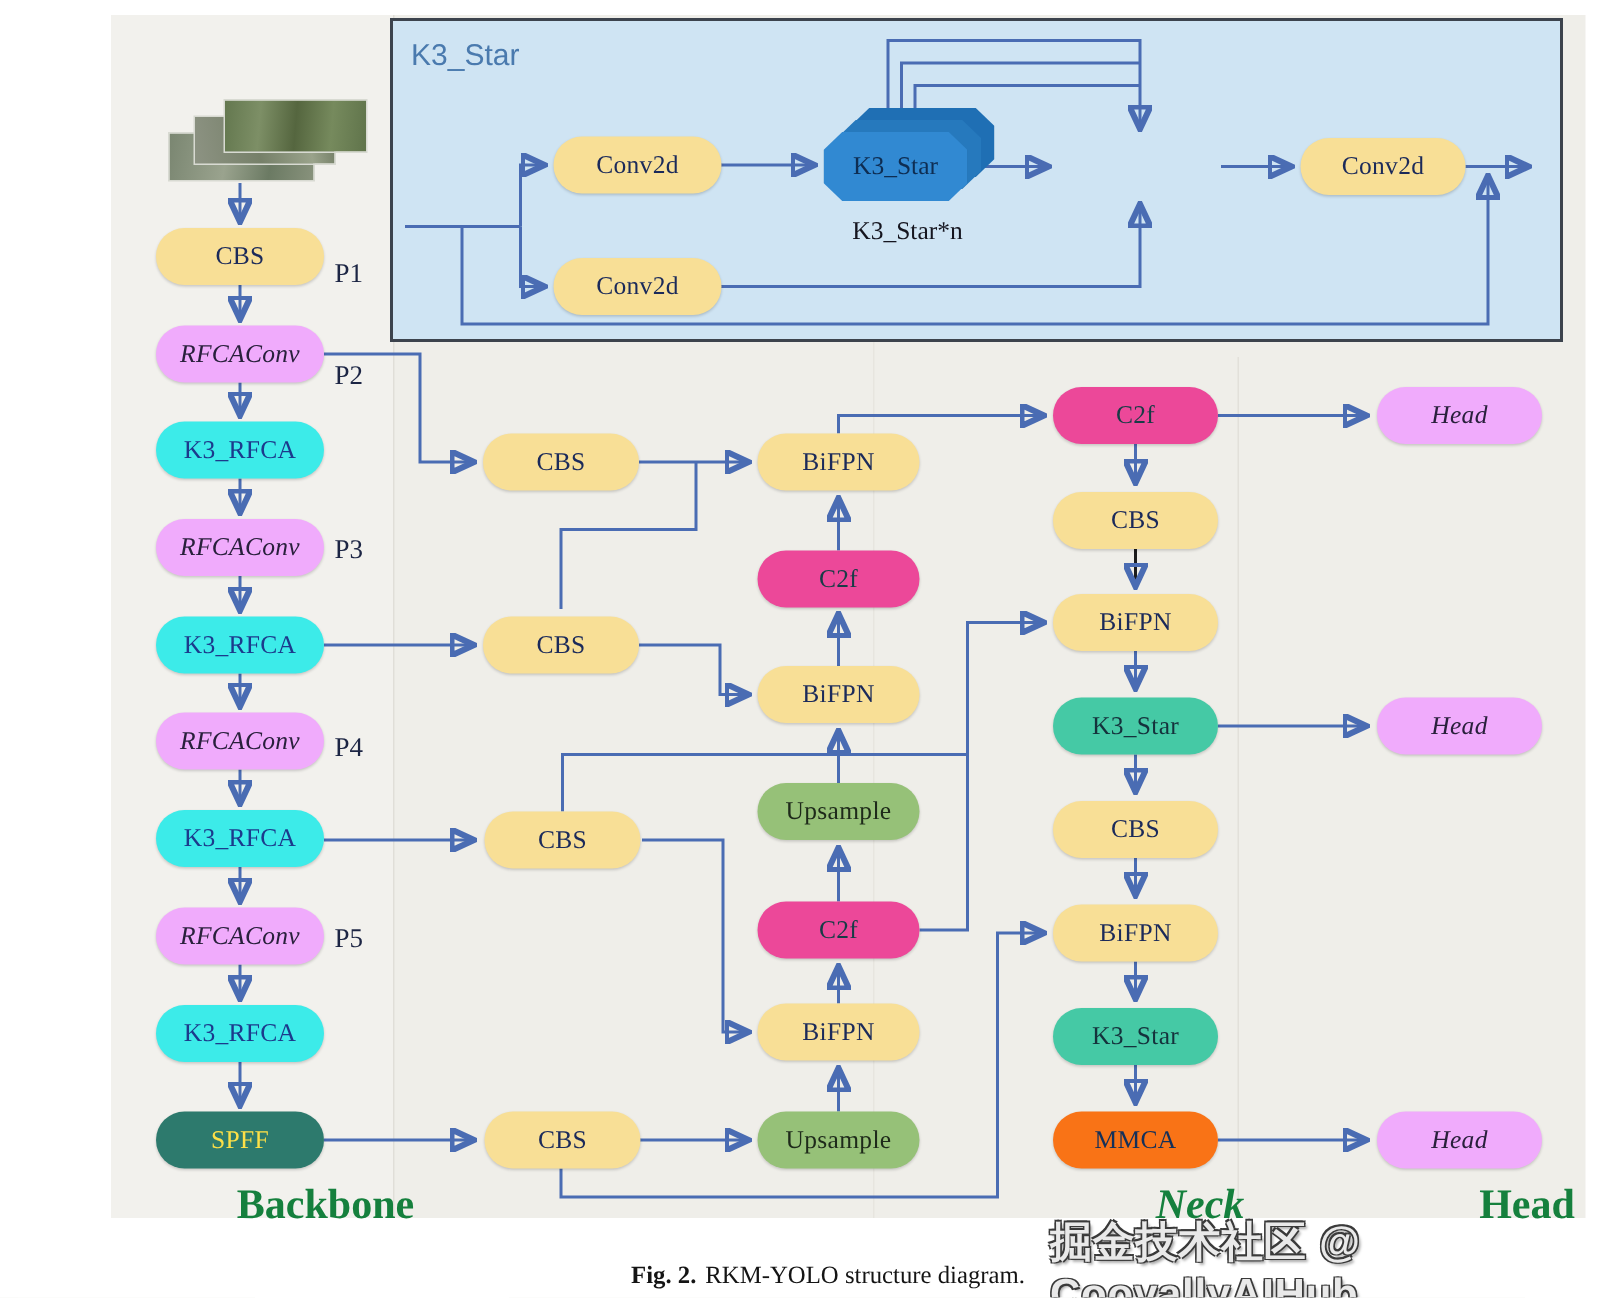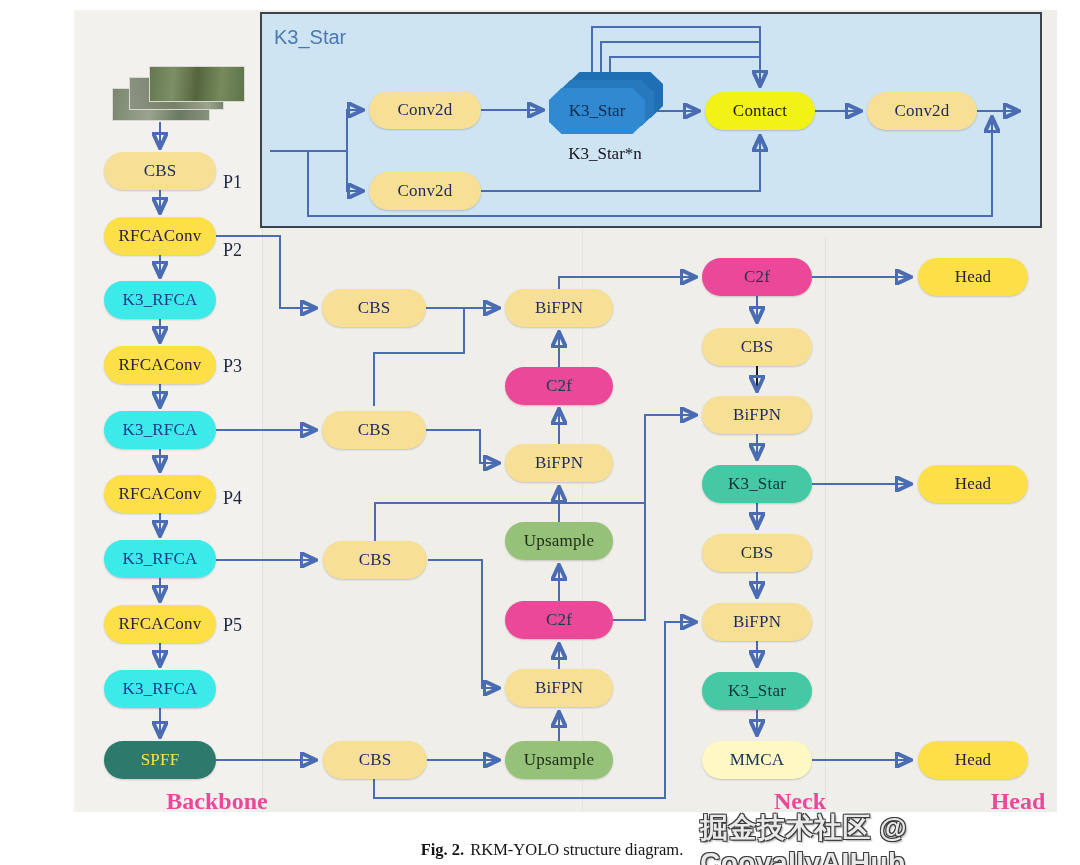--- a/index.html
+++ b/index.html
@@ -15,39 +15,39 @@
   .div-570{left:570px;top:228px;width:1px;height:584px;background:#e7e5df;}
   .div-813{left:813px;top:238px;width:1px;height:574px;background:#e2e0da;}
   
   .kpanel{left:248px;top:12px;width:782px;height:216px;background:#cfe4f3;border:2px solid #3c434d;box-sizing:border-box;}
   .kpanel-title{left:262px;top:26px;font-family:"Liberation Sans", sans-serif;font-size:20px;color:#4a7aae;}
   
   .nd{position:absolute;display:flex;align-items:center;justify-content:center;
       border-radius:19px;font-size:17px;color:#1b2a5a;letter-spacing:.2px;
       box-shadow:0 1px 2px rgba(0,0,0,.18);z-index:5;}
   .tan{background:#f8df96;}
-  .orange{background:#fde047;color:#29203c;}
+  .orange{background:#f0abfc;color:#29203c;font-style:italic;}
   .cyan{background:#3cebe9;color:#1c3a8c;}
   .cyanl{background:#ec4899;color:#173c46;}
   .green{background:#96c178;color:#1e2a1a;}
   .tealdk{background:#2d7a6d;color:#fde047;}
   .tealg{background:#45c9a5;color:#15323c;}
-  .blue{background:#fef9c3;color:#14305a;}
+  .blue{background:#f97316;color:#14305a;}
   .yellow{background:#f2f216;color:#1a1a1a;}
   
   .oct{position:absolute;width:96px;height:46px;background:#1f6fb4;
        clip-path:polygon(13% 0,87% 0,100% 26%,100% 74%,87% 100%,13% 100%,0 74%,0 26%);
        filter:drop-shadow(0 0 1px #14466e);z-index:5;}
   .oct.mid{background:#2679bd;}
   .oct.front{background:#3189d2;display:flex;align-items:center;justify-content:center;
        font-size:17px;color:#0e2d52;}
   .stack-cap{left:533px;top:144px;width:120px;text-align:center;font-size:17px;color:#15151f;z-index:5;}
   
   .ptag{position:absolute;font-size:18px;color:#1c2544;z-index:5;}
-  .section-label{position:absolute;font-size:24px;font-weight:bold;color:#ec4899;z-index:5;text-align:center;}
+  .section-label{position:absolute;font-size:28px;font-weight:bold;color:#15803d;z-index:5;text-align:center;}
   .caption{left:0;top:840px;width:1080px;text-align:center;font-size:16.5px;color:#141414;z-index:8;}
   .caption b{margin-right:6px;}
   .watermark{left:688px;top:809px;width:392px;font-family:"Liberation Sans", sans-serif;
       font-size:28px;font-weight:bold;color:#e9e9e9;z-index:9;letter-spacing:.5px;
       text-shadow:-1px -1px 0 #3a3a3a,1px -1px 0 #3a3a3a,-1px 1px 0 #3a3a3a,1px 1px 0 #3a3a3a,2px 2px 2px rgba(0,0,0,.35);}
   
   .photo{position:absolute;border:1px solid #d8dad2;box-sizing:border-box;z-index:5;}
   .ph-back{left:100px;top:88px;width:98px;height:33px;
       background:linear-gradient(100deg,#7a8671,#9aa38e 40%,#6b7a63 70%,#88927c);}
   .ph-mid{left:117px;top:77px;width:95px;height:33px;
@@ -137,21 +137,20 @@
     <path d="M800 760 H898" marker-end="url(#mb)"></path>
   </svg>
 
   <div class="abs kpanel-title">K3_Star</div>
   <div class="nd tan" style="left:357px;top:91px;width:112px;height:38px;">Conv2d</div>
   <div class="nd tan" style="left:357px;top:172px;width:112px;height:38px;">Conv2d</div>
   <div class="oct" style="left:555px;top:72px;"></div>
   <div class="oct mid" style="left:546px;top:80px;"></div>
   <div class="oct front" style="left:537px;top:88px;">K3_Star</div>
   <div class="abs stack-cap">K3_Star*n</div>
-  <div class="nd yellow" style="left:693px;top:92px;width:110px;height:38px;">Contact</div>
   <div class="nd tan" style="left:855px;top:92px;width:110px;height:38px;">Conv2d</div>
 
   <div class="photo ph-back"></div>
   <div class="photo ph-mid"></div>
   <div class="photo ph-front"></div>
 
   <div class="nd tan" style="left:92px;top:152px;width:112px;height:38px;">CBS</div>
   <div class="nd orange" style="left:92px;top:217px;width:112px;height:38px;">RFCAConv</div>
   <div class="nd cyan" style="left:92px;top:281px;width:112px;height:38px;">K3_RFCA</div>
   <div class="nd orange" style="left:92px;top:346px;width:112px;height:38px;">RFCAConv</div>
@@ -187,19 +186,19 @@
   <div class="nd tan" style="left:690px;top:534px;width:110px;height:38px;">CBS</div>
   <div class="nd tan" style="left:690px;top:603px;width:110px;height:38px;">BiFPN</div>
   <div class="nd tealg" style="left:690px;top:672px;width:110px;height:38px;">K3_Star</div>
   <div class="nd blue" style="left:690px;top:741px;width:110px;height:38px;">MMCA</div>
 
   <div class="nd orange" style="left:906px;top:258px;width:110px;height:38px;">Head</div>
   <div class="nd orange" style="left:906px;top:465px;width:110px;height:38px;">Head</div>
   <div class="nd orange" style="left:906px;top:741px;width:110px;height:38px;">Head</div>
 
   <div class="section-label" style="left:140px;top:788px;width:130px;">Backbone</div>
-  <div class="section-label" style="left:728px;top:788px;width:120px;">Neck</div>
+  <div class="section-label" style="left:728px;top:788px;width:120px;font-style:italic;">Neck</div>
   <div class="section-label" style="left:946px;top:788px;width:120px;">Head</div>
 
   <div class="abs caption"><b>Fig. 2.</b><span>RKM-YOLO structure diagram.</span></div>
   <div class="abs watermark">掘金技术社区 @ CoovallyAIHub</div>
 
 </div>
 
 </body></html>

